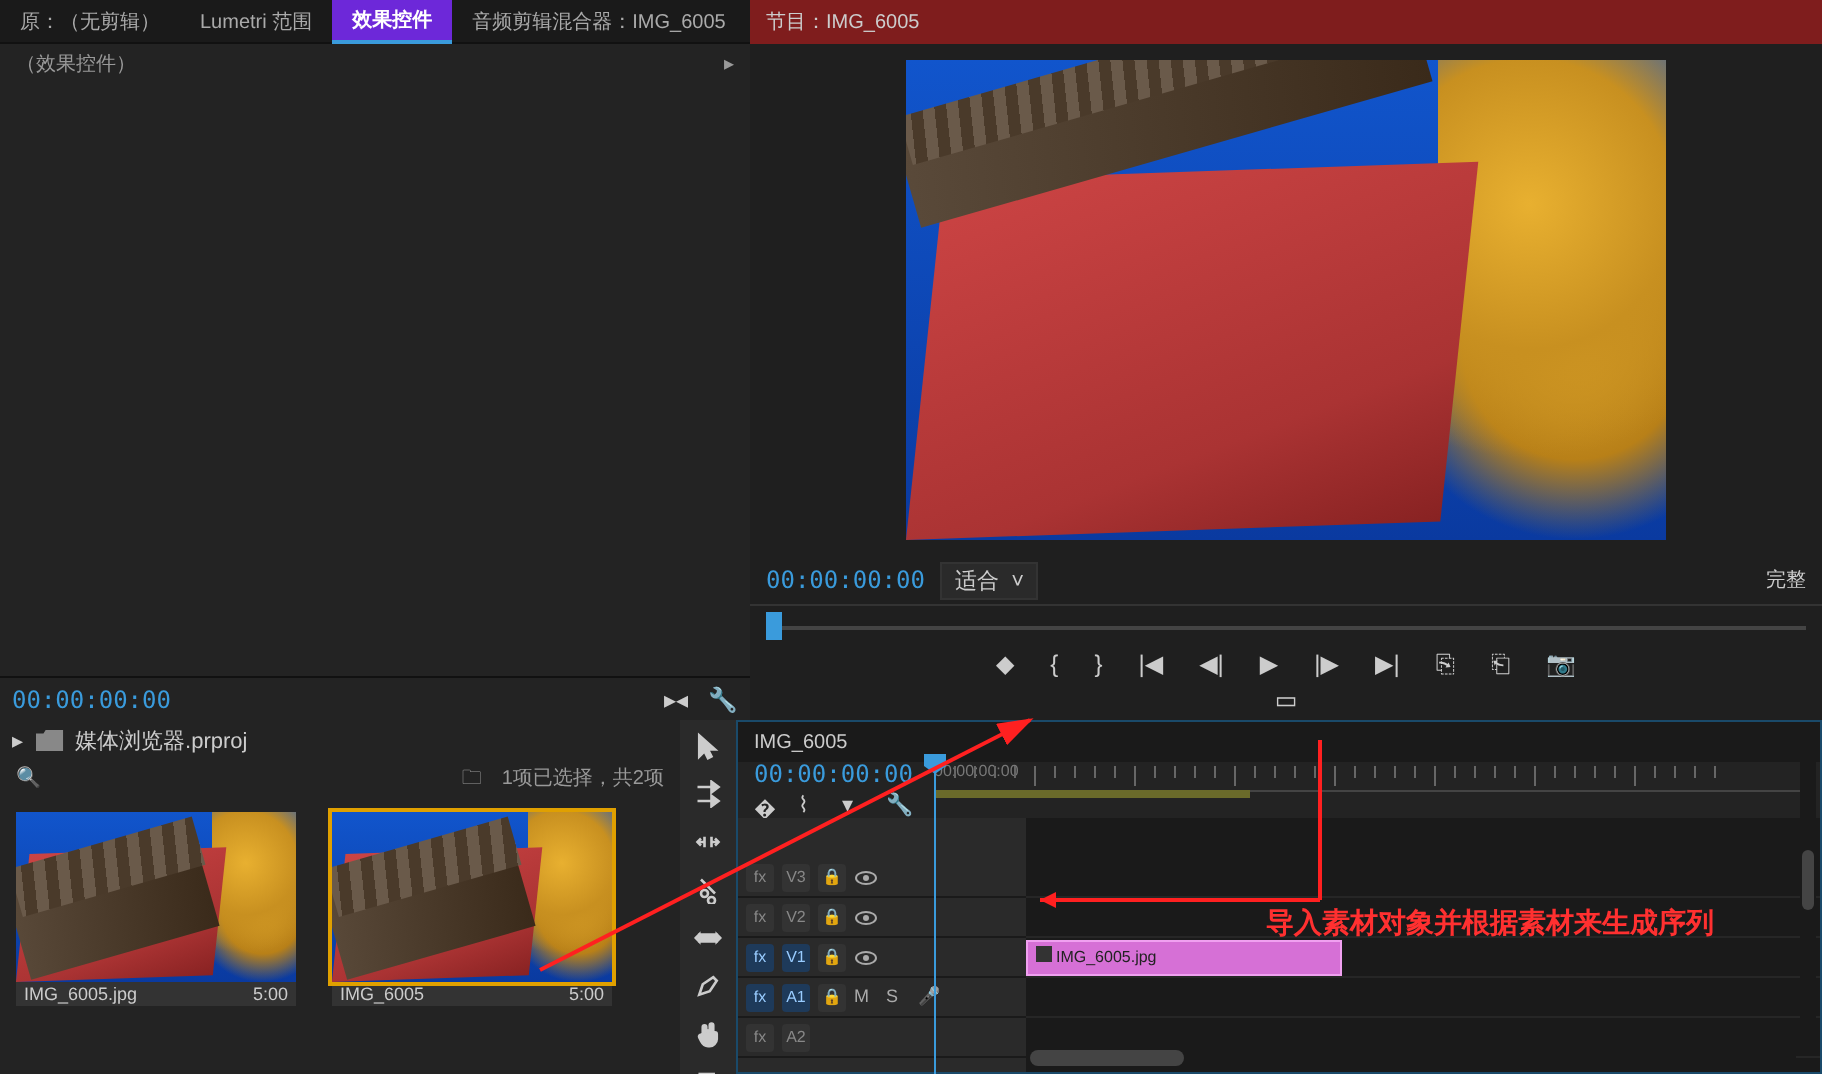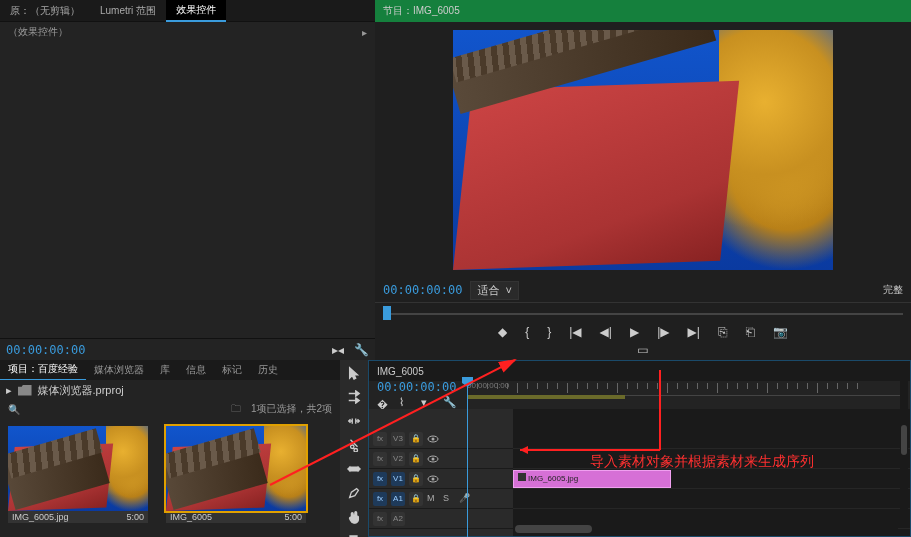--- a/index.html
+++ b/index.html
@@ -1,30 +1,30 @@
 <!DOCTYPE html>
 <html><head>
 <meta charset="utf-8">
 <style>
 * { margin: 0; padding: 0; box-sizing: border-box; font-family: "Microsoft YaHei", Arial, sans-serif; }
 body { background: #1a1a1a; color: #ccc; font-size: 11px; width: 911px; height: 537px; overflow: hidden; position: relative; }
 .top-section { display: flex; height: 360px; }
 .left-panel { width: 375px; background: #232323; display: flex; flex-direction: column; }
 .tab-row { display: flex; height: 22px; align-items: center; background: #1a1a1a; border-bottom: 1px solid #111; text-align: center; }
 .tab { padding: 3px 10px; color: #aaa; font-size: 10px; cursor: pointer; }
-.tab.active { background: #000000; color: #fff; border-bottom: 2px solid #3a9bdc; }
+.tab.active { background: #6d28d9; color: #fff; border-bottom: 2px solid #3a9bdc; font-weight: bold; }
 .sub-row { display: flex; height: 20px; align-items: center; padding: 0 8px; background: #232323; }
 .sub-row .label { color: #999; font-size: 10px; }
 .sub-row .chev { margin-left: auto; color: #999; font-size: 10px; }
 .left-content { flex: 1; background: #232323; }
 .left-footer { height: 22px; display: flex; align-items: center; padding: 0 6px; gap: 10px; background: #232323; border-top: 1px solid #111; }
 .tc { font-family: monospace; color: #3a9bdc; font-size: 12px; }
 .dd { color: #ccc; font-size: 11px; padding: 1px 6px; background: #2a2a2a; border: 1px solid #333; }
 .right-panel { flex: 1; background: #1f1f1f; display: flex; flex-direction: column; }
-.rp-header { height: 22px; display: flex; align-items: center; padding: 0 8px; background: #15803d; font-size: 10px; color: #ccc; }
+.rp-header { height: 22px; display: flex; align-items: center; padding: 0 8px; background: #7f1d1d; font-size: 10px; color: #ccc; }
 .preview-area { flex: 1; display: flex; justify-content: center; align-items: center; background: #1f1f1f; }
 .preview-img { width: 380px; height: 240px; position: relative; overflow: hidden; }
 .sky { position: absolute; top: 0; left: 0; width: 100%; height: 100%; background: linear-gradient(180deg, #1155cc 0%, #0a3aa0 100%); }
 .wall { position: absolute; bottom: 0; left: 0; width: 70%; height: 75%; background: linear-gradient(160deg, #c44 0%, #a33 70%, #822 100%); transform: skew(-8deg) rotate(-2deg); transform-origin: bottom left; }
 .eave { position: absolute; top: 30px; left: 0; width: 70%; height: 55px; background: linear-gradient(100deg, #5a4a3a, #3a2a1a); transform: rotate(-16deg); transform-origin: left; }
 .eave2 { position: absolute; top: 28px; left: 0; width: 68%; height: 25px; background: repeating-linear-gradient(100deg, #6a5a4a 0 6px, #4a3a2a 6px 12px); transform: rotate(-16deg); transform-origin: left; }
 .tree { position: absolute; right: 0; top: 0; width: 30%; height: 100%; background: radial-gradient(circle at 40% 30%, #e8b030 0%, #c89020 40%, transparent 70%), radial-gradient(circle at 60% 60%, #d8a028 0%, #b88018 35%, transparent 60%); }
 .rp-controls { height: 24px; display: flex; align-items: center; padding: 0 8px; gap: 8px; background: #1f1f1f; }
 .rp-controls .spacer { flex: 1; }
 .rp-controls .lbl { color: #ccc; font-size: 10px; }
@@ -70,36 +70,37 @@
 .tl-track-heads { width: 144px; background: #2a2a2a; display: flex; flex-direction: column; }
 .trk-head { height: 20px; display: flex; align-items: center; padding: 0 4px; gap: 4px; border-bottom: 1px solid #1a1a1a; font-size: 9px; color: #aaa; }
 .trk-head.spacer { height: 20px; border: none; }
 .trk-btn { width: 14px; height: 14px; background: #1e3a5a; color: #9cf; font-size: 8px; display: flex; align-items: center; justify-content: center; border-radius: 2px; cursor: pointer; }
 .trk-btn.off { background: #333; color: #888; }
 .trk-ico { width: 12px; height: 12px; }
 .trk-ico svg { width: 12px; height: 12px; fill: #aaa; }
 .tl-track-lanes { flex: 1; position: relative; background: #1a1a1a; }
 .lane { position: absolute; left: 0; right: 0; height: 20px; border-bottom: 1px solid #262626; }
 .clip { position: absolute; height: 18px; top: 1px; background: #d670d6; border: 1px solid #f0a0f0; font-size: 8px; color: #222; padding: 2px 4px; overflow: hidden; white-space: nowrap; cursor: pointer; }
-.annotation { position: absolute; color: #ff3030; font-size: 14px; font-weight: normal; pointer-events: none; }
+.annotation { position: absolute; color: #ff3030; font-size: 14px; font-weight: bold; pointer-events: none; margin-left: 43px; }
 .arrow-svg { position: absolute; pointer-events: none; }
 .scrollbar-v { position: absolute; right: 2px; top: 0; bottom: 16px; width: 8px; background: #1a1a1a; }
 .scrollbar-v .thumb-sb { position: absolute; top: 40%; left: 1px; width: 6px; height: 30px; background: #444; border-radius: 3px; }
 .scrollbar-h { position: absolute; left: 144px; right: 12px; bottom: 2px; height: 10px; background: #1a1a1a; display: flex; align-items: center; }
 .scrollbar-h .thumb-sb { height: 8px; width: 20%; background: #444; border-radius: 4px; margin-left: 2px; }
 </style>
 </head>
 <body>
 
 <div class="top-section">
   <div class="left-panel">
     <div class="tab-row">
       <div class="tab">原：（无剪辑）</div>
       <div class="tab">Lumetri 范围</div>
       <div class="tab active">效果控件</div>
+      <div class="tab">音频剪辑混合器：IMG_6005</div>
     </div>
     <div class="sub-row">
       <span class="label">（效果控件）</span>
       <span class="chev">▸</span>
     </div>
     <div class="left-content"></div>
     <div class="left-footer">
       <span class="tc">00:00:00:00</span>
       <span class="spacer" style="flex:1"></span>
       <span class="pbtn">▸◂</span>
@@ -146,28 +147,20 @@
       </div>
       <div class="rp-btn-row">
         <span class="pbtn">▭</span>
       </div>
     </div>
   </div>
 </div>
 
 <div class="bottom-section">
   <div class="project-panel">
-    <div class="pp-tabs">
-      <div class="pp-tab active">项目：百度经验</div>
-      <div class="pp-tab">媒体浏览器</div>
-      <div class="pp-tab">库</div>
-      <div class="pp-tab">信息</div>
-      <div class="pp-tab">标记</div>
-      <div class="pp-tab">历史</div>
-    </div>
     <div class="pp-sub">
       <span>▸</span>
       <span class="folder-icon"></span>
       <span>媒体浏览器.prproj</span>
     </div>
     <div class="pp-info">
       <span style="margin-right:auto">🔍</span>
       <span style="margin-right:10px">🗀</span>
       <span>1项已选择，共2项</span>
     </div>

